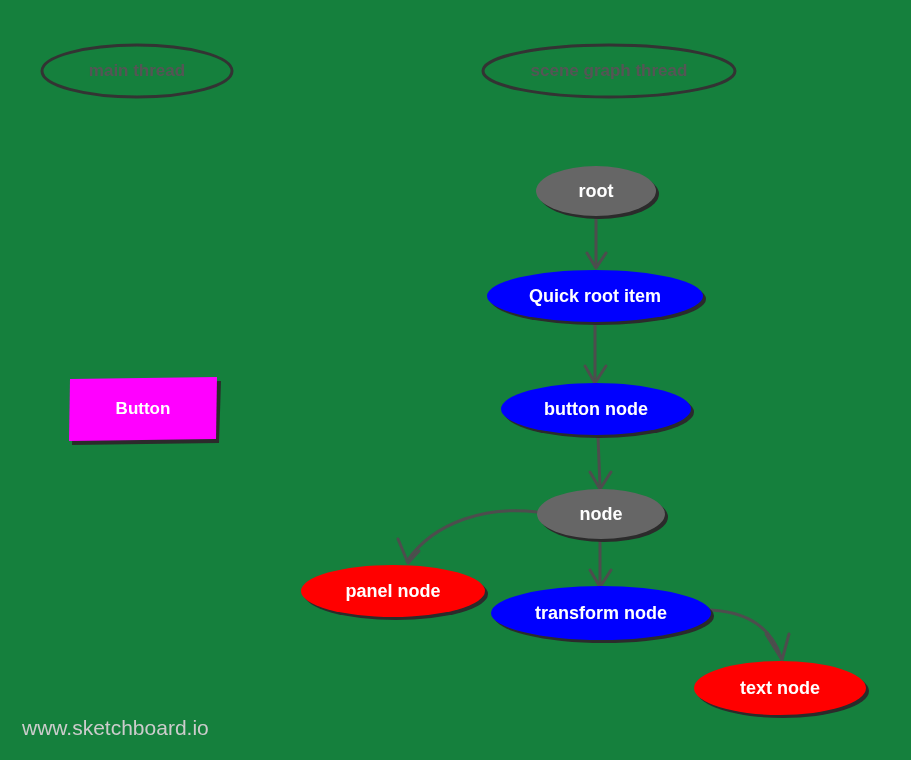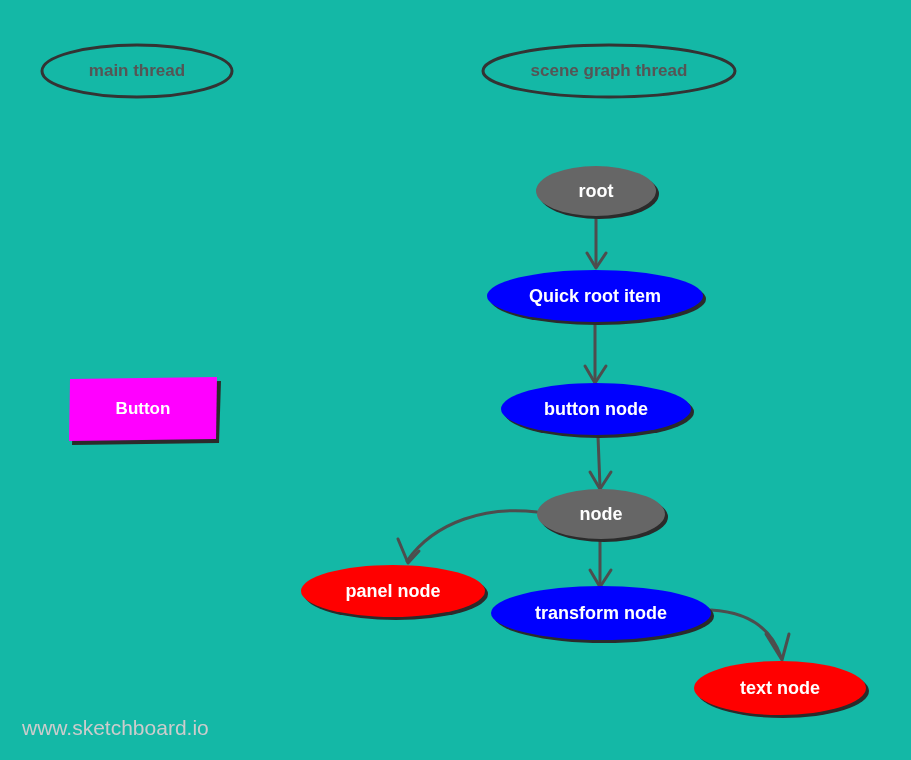--- a/index.html
+++ b/index.html
@@ -7,21 +7,21 @@
     padding: 0;
     background: #000000;
   }
   body {
     font-family: "Liberation Sans", sans-serif;
   }
   #canvas {
     position: relative;
     width: 911px;
     height: 760px;
-    background: #14b8a6;
+    background: #15803d;
     overflow: hidden;
   }
   #diagram-svg {
     position: absolute;
     top: 0;
     left: 0;
     width: 911px;
     height: 760px;
   }
   .node-label {

